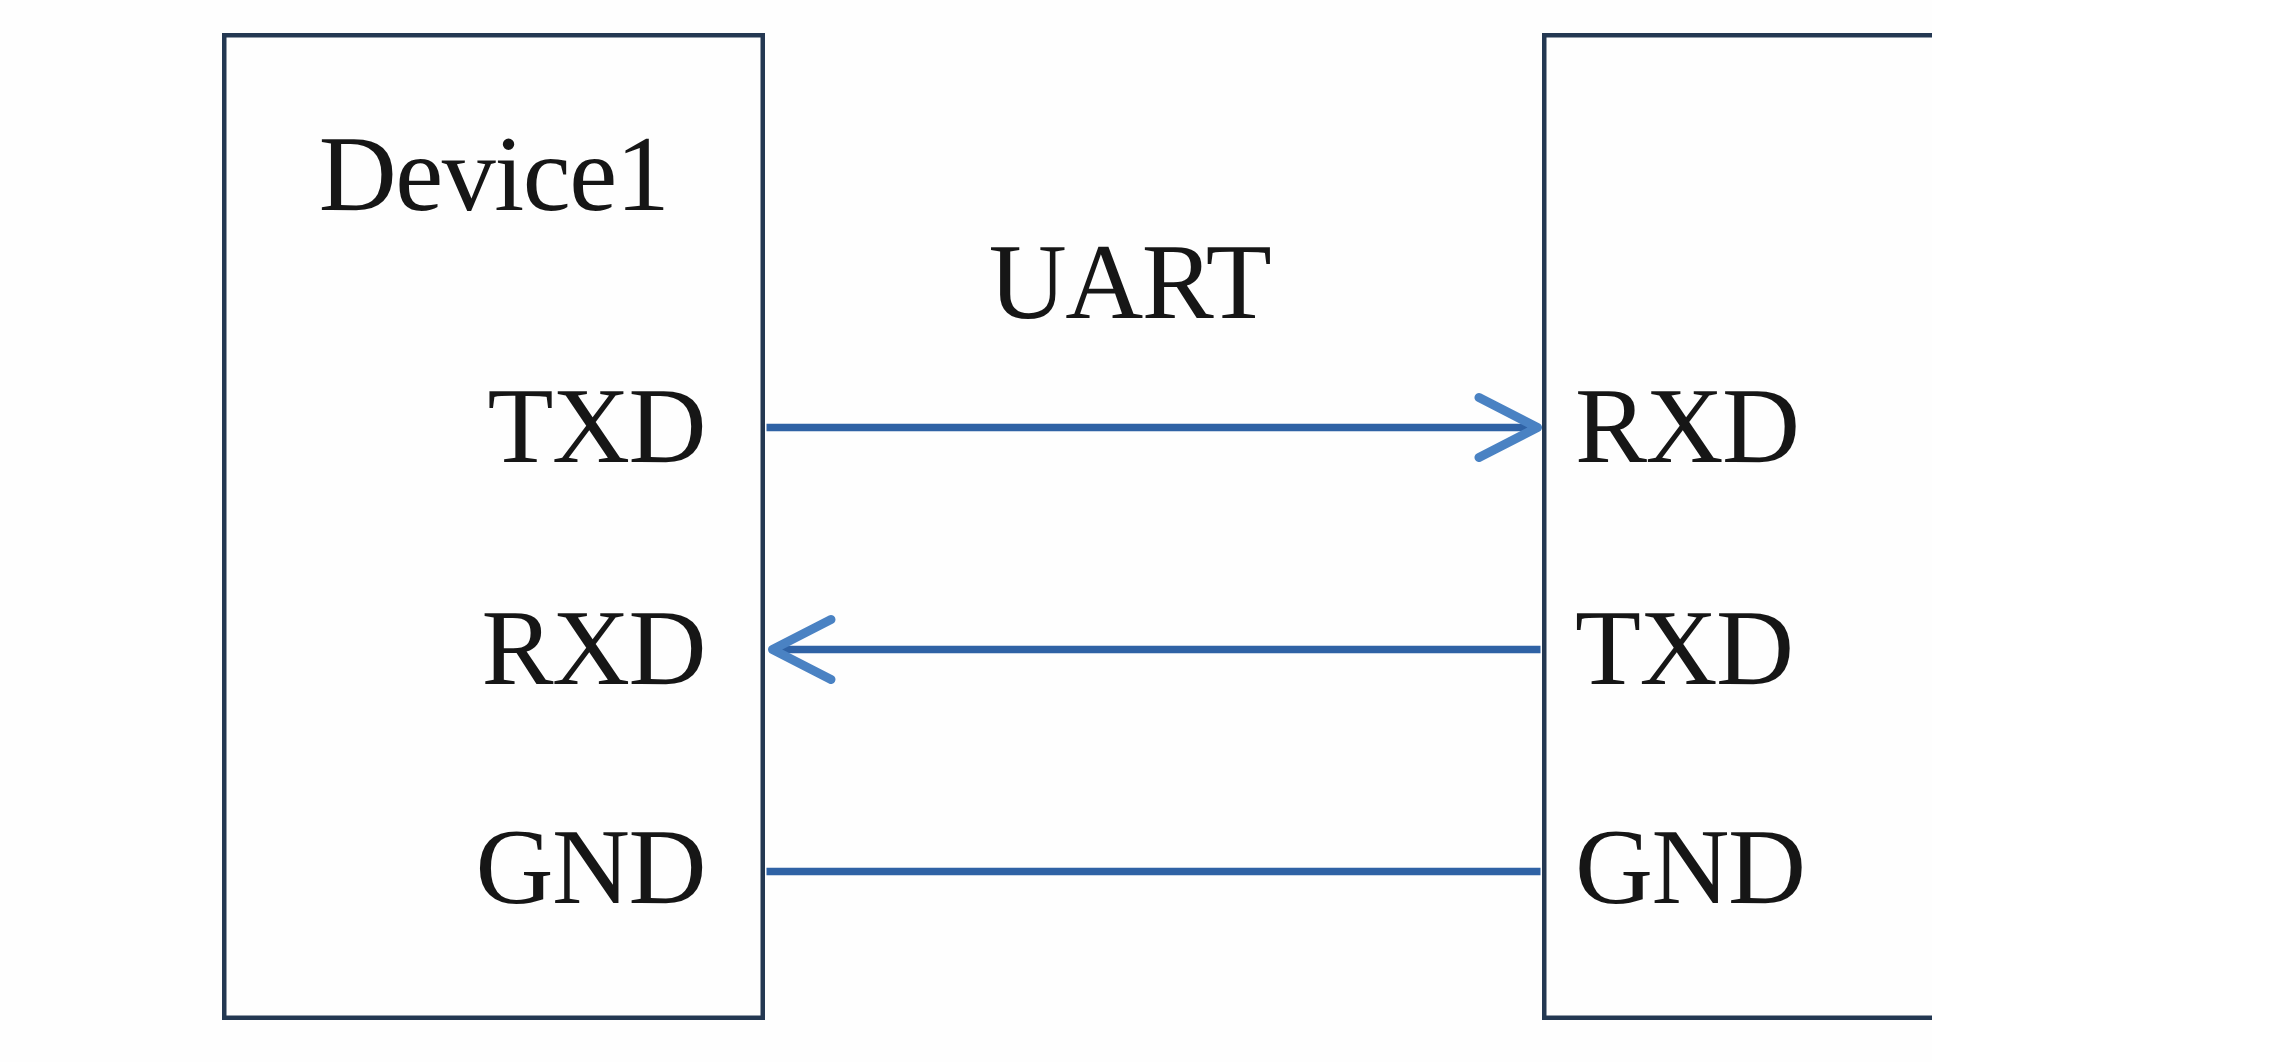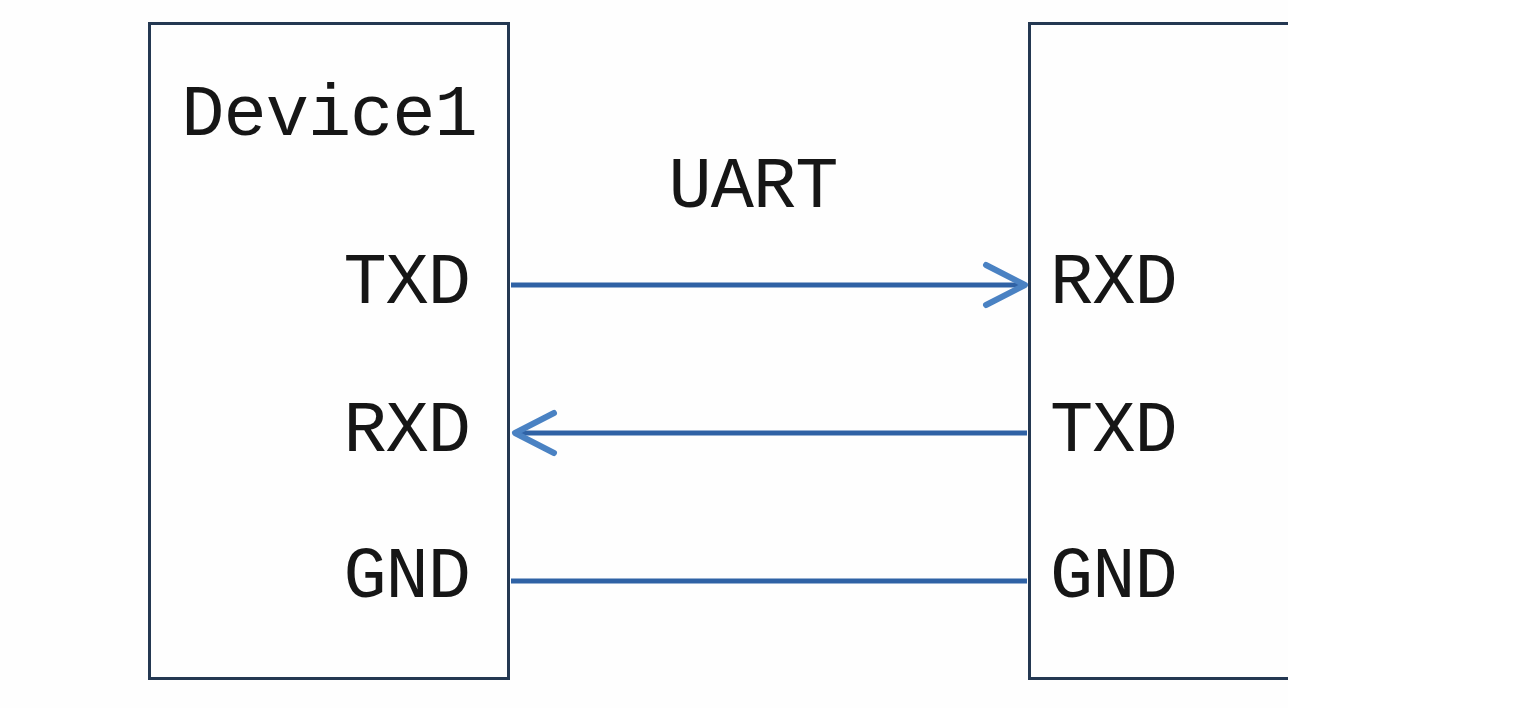--- a/index.html
+++ b/index.html
@@ -5,21 +5,21 @@
   html, body {
     margin: 0;
     padding: 0;
     background: #ffffff;
   }
   .canvas {
     position: relative;
     width: 1288px;
     height: 708px;
     background: #fefefe;
-    font-family: Liberation Mono, monospace;
+    font-family: Liberation Serif, serif;
     color: #161616;
     overflow: hidden;
   }
   .device-box {
     position: absolute;
     top: 22px;
     width: 362px;
     height: 658px;
     border: 3px solid #243852;
     box-sizing: border-box;

